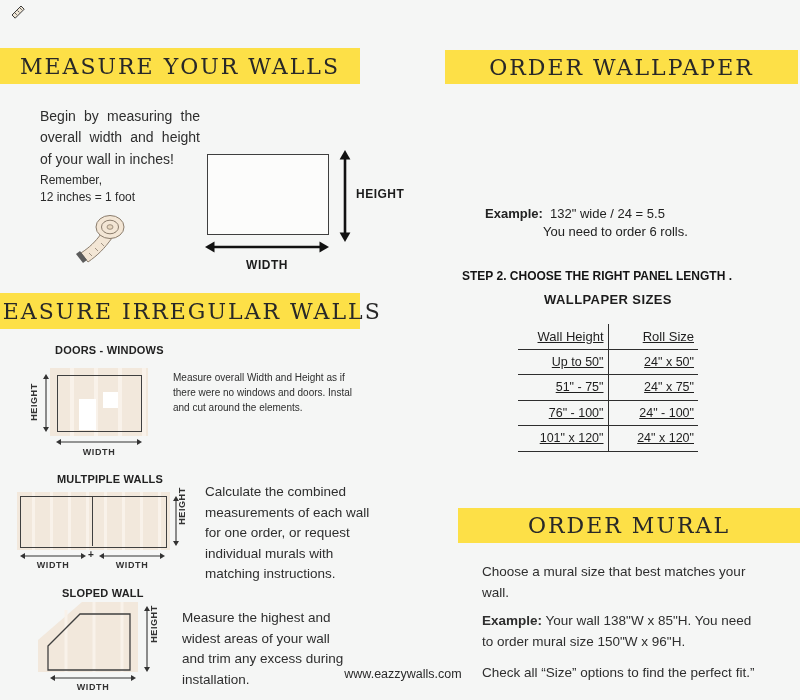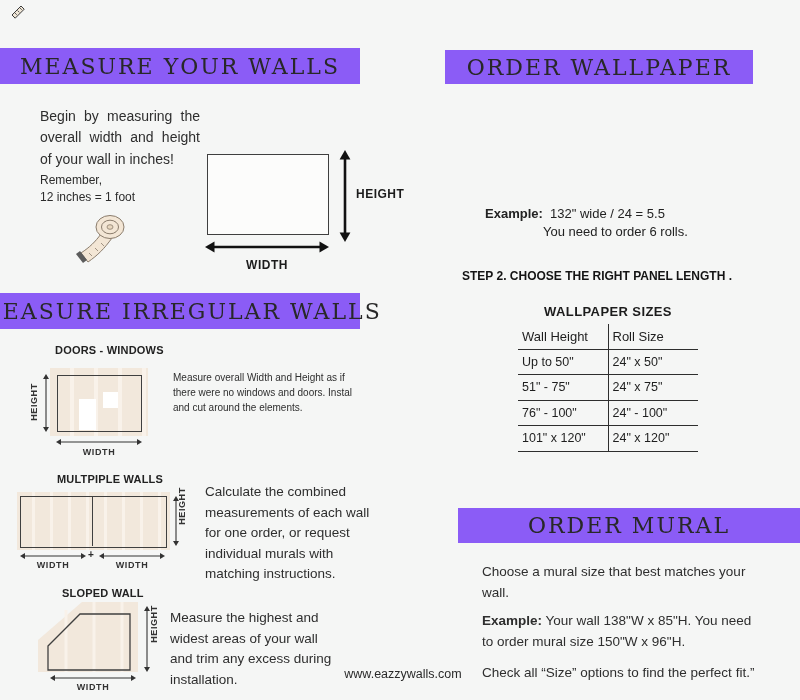--- a/index.html
+++ b/index.html
@@ -1,39 +1,39 @@
 <!DOCTYPE html>
 <html><head>
 <meta charset="utf-8">
 <style>
   html,body{margin:0;padding:0;}
   #canvas{position:relative;width:800px;height:700px;background:#f5f6f5;overflow:hidden;
           font-family:"Liberation Sans",sans-serif;color:#2c2c2c;}
   .abs{position:absolute;}
-  .banner{background:#8b5cf6;display:flex;align-items:center;justify-content:center;}
+  .banner{background:#fde047;display:flex;align-items:center;justify-content:center;}
   .banner-title{font-family:"DejaVu Serif",serif;font-size:22px;letter-spacing:2px;color:#282828;white-space:nowrap;}
   .body-sm{font-size:10px;line-height:1.5;color:#2e2e2e;}
   .body-md{font-size:13.5px;line-height:1.52;color:#2e2e2e;}
   .just{text-align:justify;text-align-last:left;}
   .sublabel{font-size:11px;font-weight:bold;letter-spacing:.2px;color:#222;white-space:nowrap;}
   .dim-label{font-size:9px;font-weight:600;letter-spacing:.6px;color:#333;}
   .dim-label-lg{font-size:12px;font-weight:600;letter-spacing:.5px;color:#1c1c1c;}
   .vert{transform:rotate(-90deg);transform-origin:center;}
   .stripes{background:repeating-linear-gradient(90deg,#f2e8dc 0 20px,#f9f2ea 20px 24px);}
   .stripes2{background:repeating-linear-gradient(90deg,#f2e8dc 0 15px,#f9f2ea 15px 18px);}
   .outline-rect{border:1.4px solid #3f3f3f;}
   .white-block{background:#ffffff;}
   .step-heading{font-size:12px;font-weight:bold;color:#141414;white-space:nowrap;}
   ul.bullets{margin:0;padding:0 0 0 14px;width:278px;}
   ul.bullets li{font-size:13px;line-height:1.52;margin:0 0 1px 0;}
   .example-line{font-size:13px;color:#222;}
   .example-line b{font-weight:bold;}
   table.sizes{border-collapse:collapse;width:180px;font-size:12.5px;color:#1e1e1e;}
   table.sizes th{font-weight:500;font-size:13px;}
-  table.sizes th,table.sizes td{text-align:left;height:24.5px;padding:0 4px;}
+  table.sizes th,table.sizes td{text-align:right;height:24.5px;padding:0 4px;text-decoration:underline;}
   table.sizes tr>*{border-bottom:1.4px solid #2e2e2e;}
   table.sizes tr>*:first-child{border-right:1.4px solid #2e2e2e;width:50%;}
   .tbl-title{font-size:13px;font-weight:600;letter-spacing:.4px;color:#1c1c1c;text-align:center;}
   .footer{font-size:12.5px;color:#2a2a2a;text-align:center;}
   svg{display:block;}
 </style>
 </head>
 <body>
 
 <div id="canvas">
@@ -142,37 +142,37 @@
     <polygon points="4,0 1,5 7,5" fill="#333"></polygon>
     <polygon points="4,66 1,61 7,61" fill="#333"></polygon>
   </svg>
   <span class="abs dim-label vert" style="left:134px;top:619px;width:40px;text-align:center">HEIGHT</span>
   <svg class="abs" style="left:50px;top:674px" width="86" height="8" viewBox="0 0 86 8">
     <line x1="3" y1="4" x2="83" y2="4" stroke="#333" stroke-width="1.1"></line>
     <polygon points="0,4 5,1 5,7" fill="#333"></polygon>
     <polygon points="86,4 81,1 81,7" fill="#333"></polygon>
   </svg>
   <div class="abs dim-label" style="left:50px;top:682px;width:86px;text-align:center">WIDTH</div>
-  <div class="abs body-md" style="left:170px;top:608px;width:170px">Measure the highest and widest areas of your wall and trim any excess during installation.</div>
-
-  <div class="abs banner" style="left:445px;top:50px;width:308px;height:34px">
+  <div class="abs body-md" style="left:182px;top:608px;width:170px">Measure the highest and widest areas of your wall and trim any excess during installation.</div>
+
+  <div class="abs banner" style="left:445px;top:50px;width:353px;height:34px">
     <span class="banner-title">ORDER WALLPAPER</span>
   </div>
 
 
 
   <div class="abs example-line" style="left:485px;top:206px">
     <b>Example:</b>&nbsp;
     <span>132" wide / 24 = 5.5</span>
   </div>
   <div class="abs example-line" style="left:543px;top:224px">You need to order 6 rolls.</div>
 
   <div class="abs step-heading" style="left:462px;top:269px">STEP 2. CHOOSE THE RIGHT PANEL LENGTH .</div>
 
-  <div class="abs tbl-title" style="left:518px;top:304px;width:180px">WALLPAPER SIZES</div>
+  <div class="abs tbl-title" style="left:518px;top:292px;width:180px">WALLPAPER SIZES</div>
 
   <table class="abs sizes" style="left:518px;top:324px">
     <thead>
       <tr>
         <th>Wall Height</th>
         <th>Roll Size</th>
       </tr>
     </thead>
     <tbody>
       <tr>

